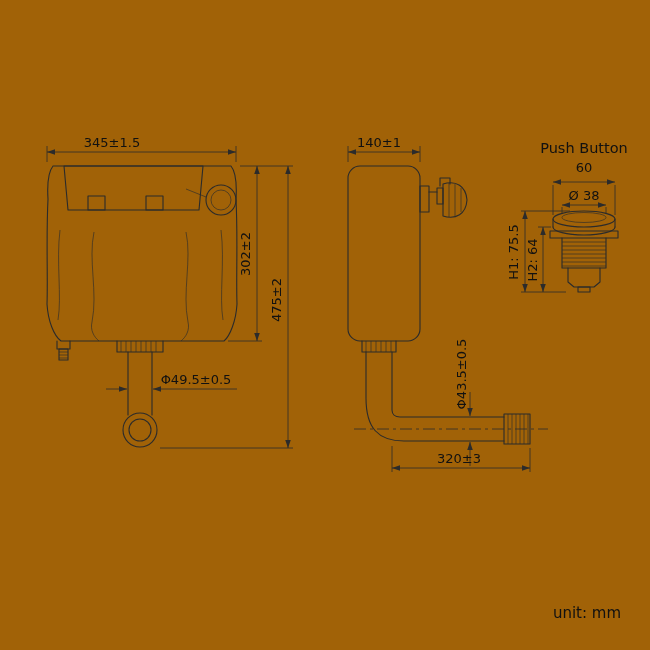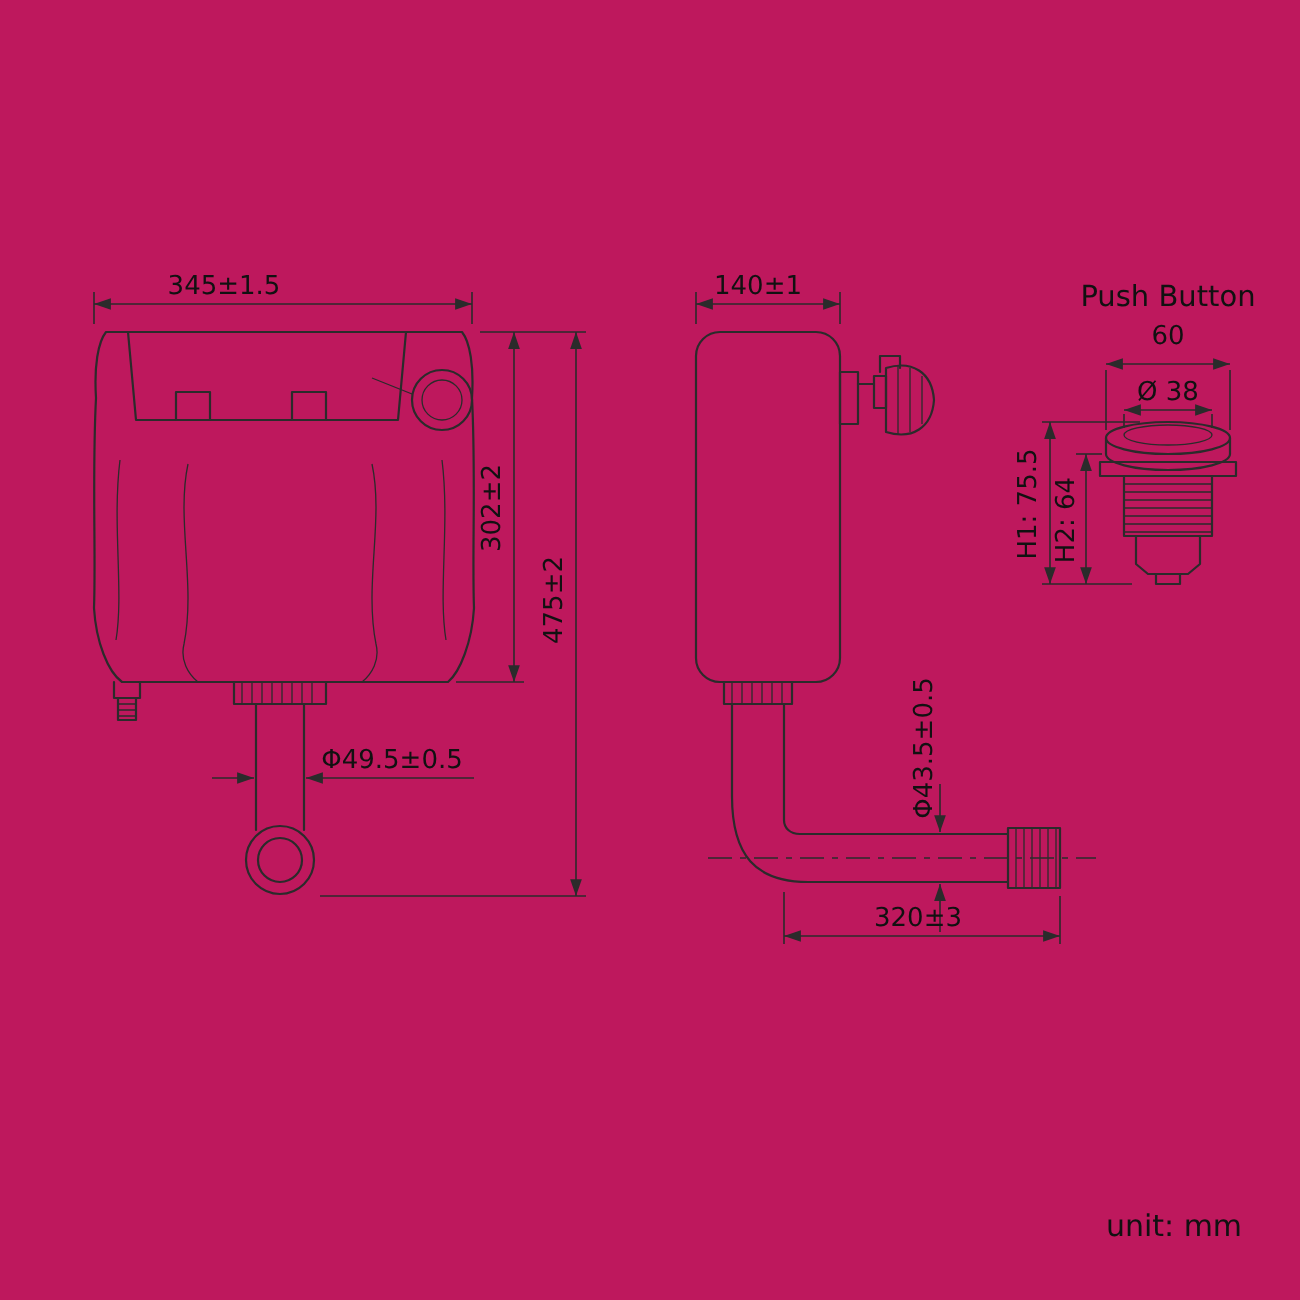--- a/index.html
+++ b/index.html
@@ -1,16 +1,16 @@
 <!DOCTYPE html>
 <html><head>
 <meta charset="utf-8">
 <style>
   html,body{margin:0;padding:0;background:#ffffff;}
-  .page{width:650px;height:650px;background:#be185d;position:relative;overflow:hidden;}
+  .page{width:650px;height:650px;background:#a16207;position:relative;overflow:hidden;}
   .ln{fill:none;stroke:#2b2b2b;stroke-width:1.1;stroke-linejoin:round;stroke-linecap:round;}
   .thin{fill:none;stroke:#2b2b2b;stroke-width:0.65;}
   .dim{fill:none;stroke:#2b2b2b;stroke-width:0.8;}
   .cl{stroke-dasharray:12 4 3 4;}
   .txt{font-family:"DejaVu Sans","Liberation Sans",sans-serif;font-size:13px;fill:#111111;}
   .txt-big{font-family:"DejaVu Sans","Liberation Sans",sans-serif;font-size:14.5px;fill:#111111;}
   .txt-unit{font-family:"DejaVu Sans","Liberation Sans",sans-serif;font-size:15px;fill:#111111;}
 </style>
 </head>
 <body>

